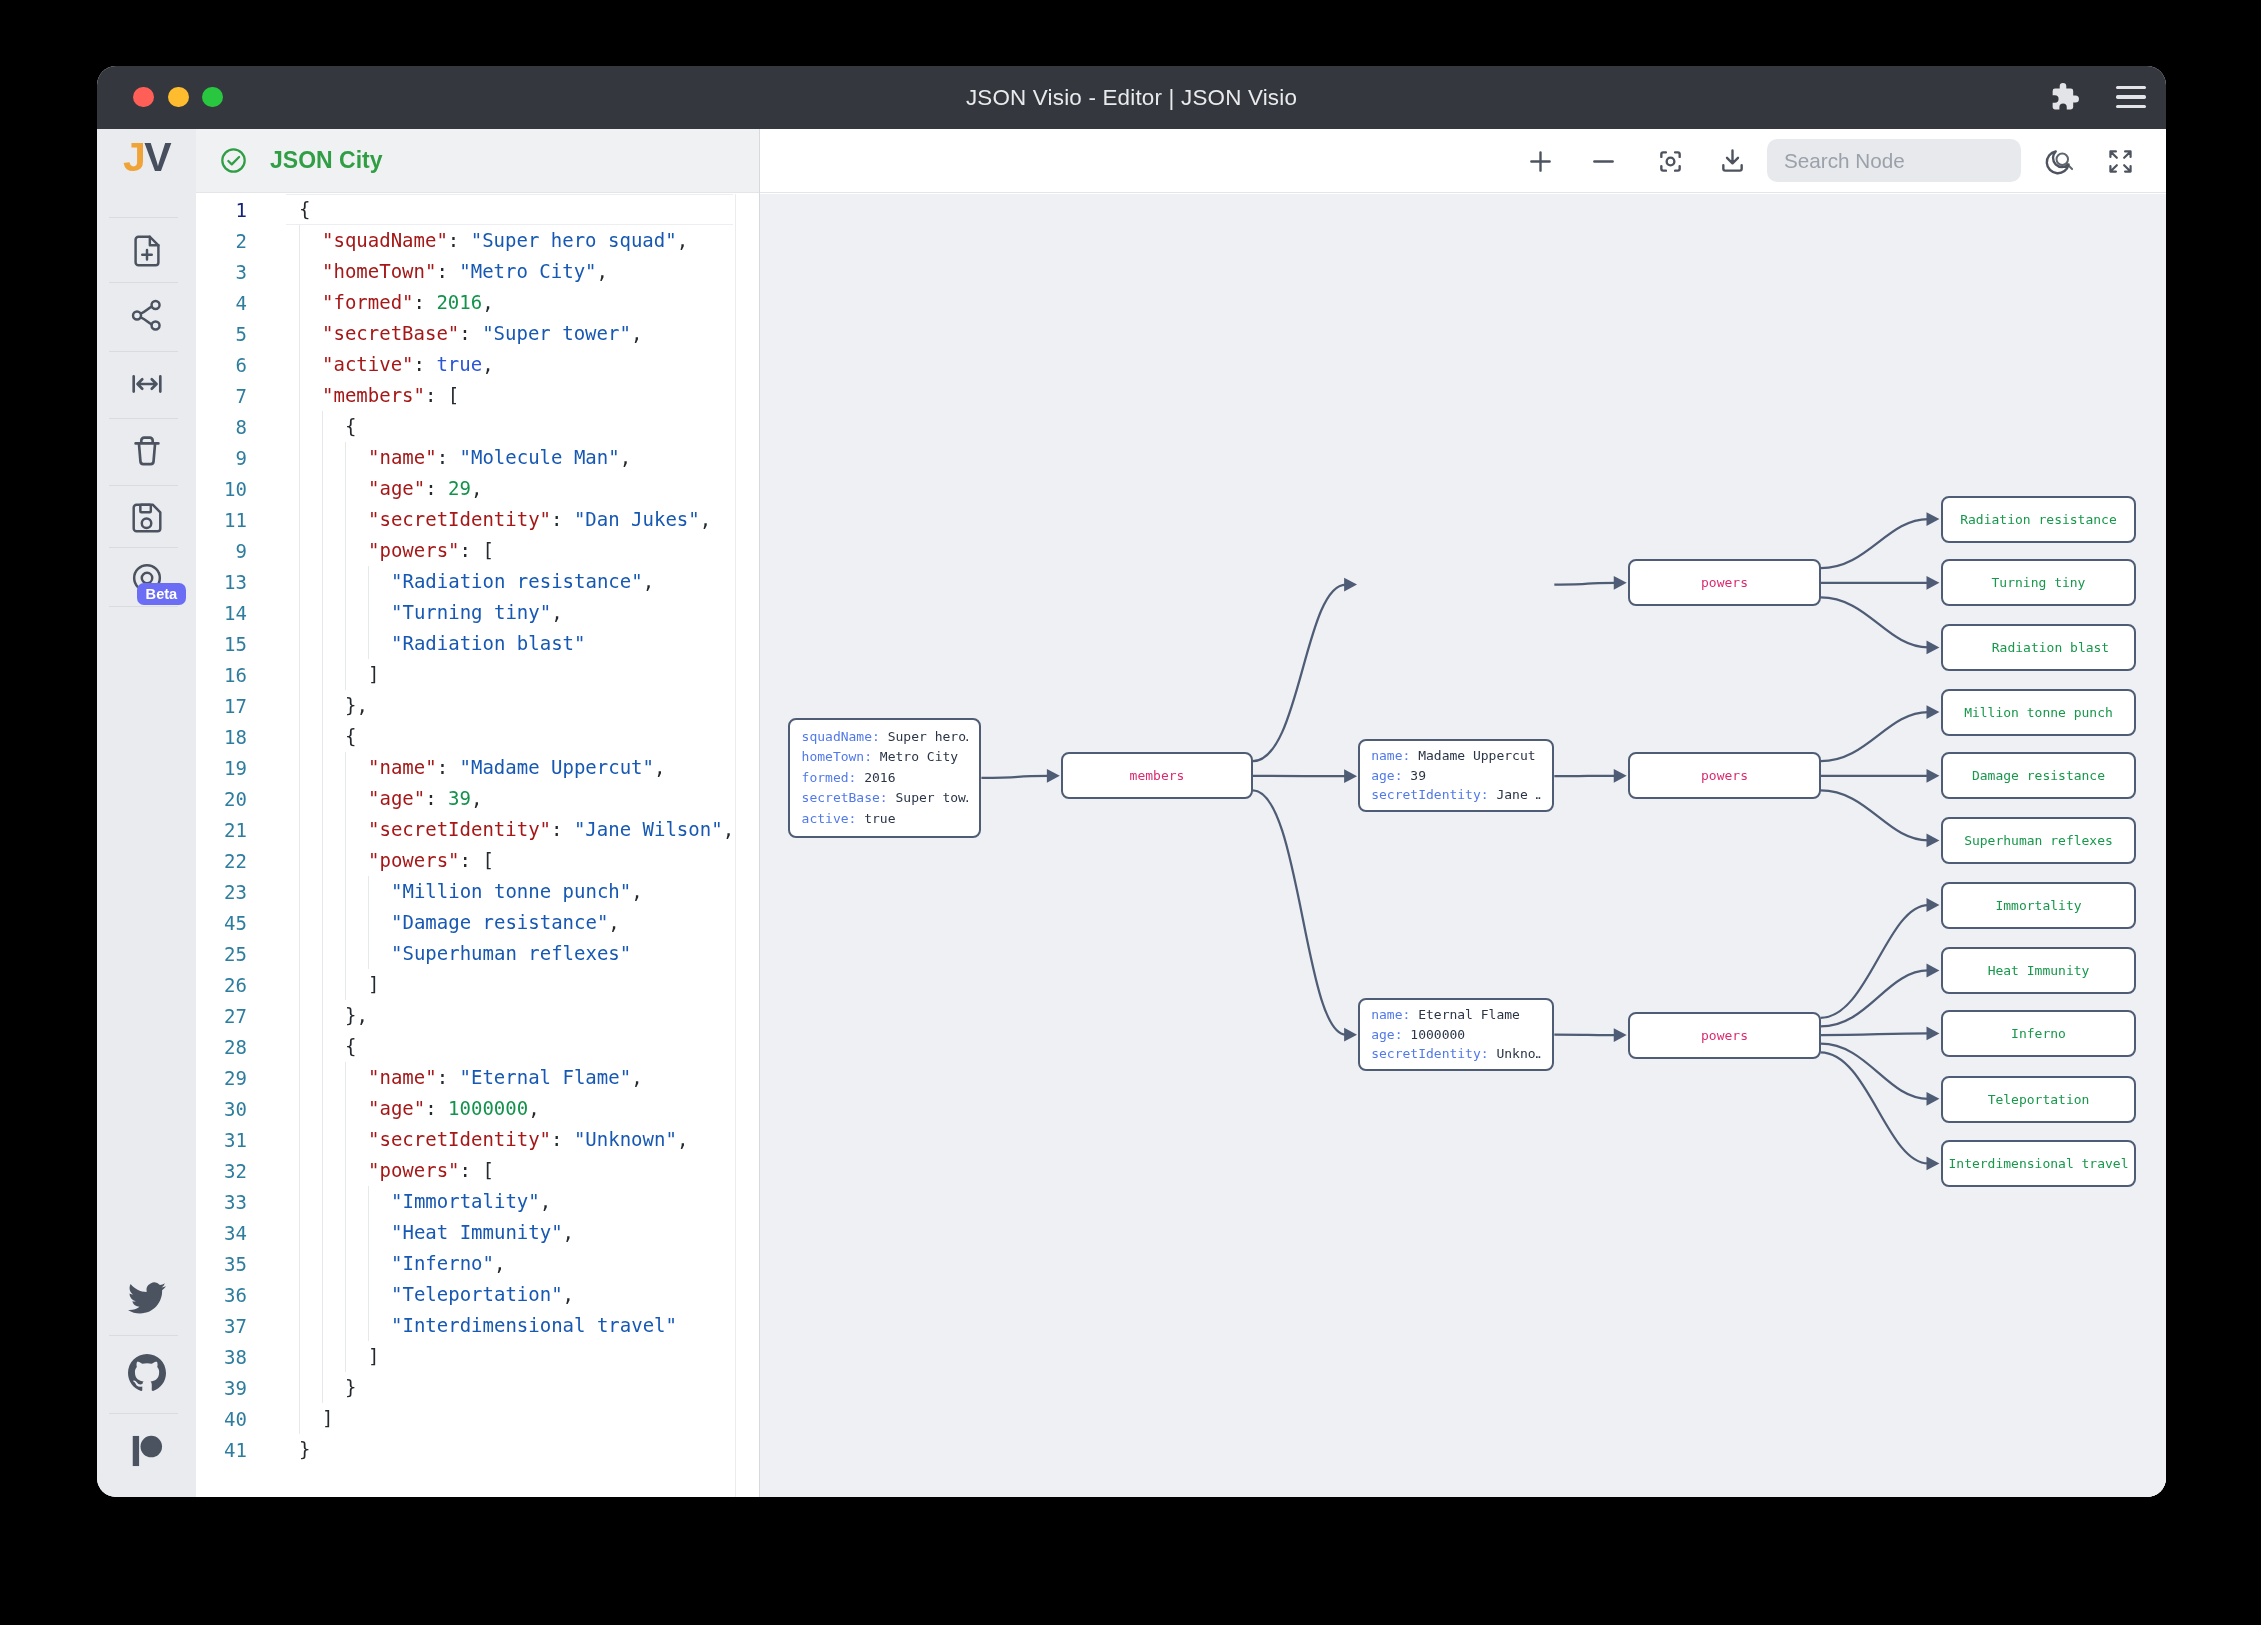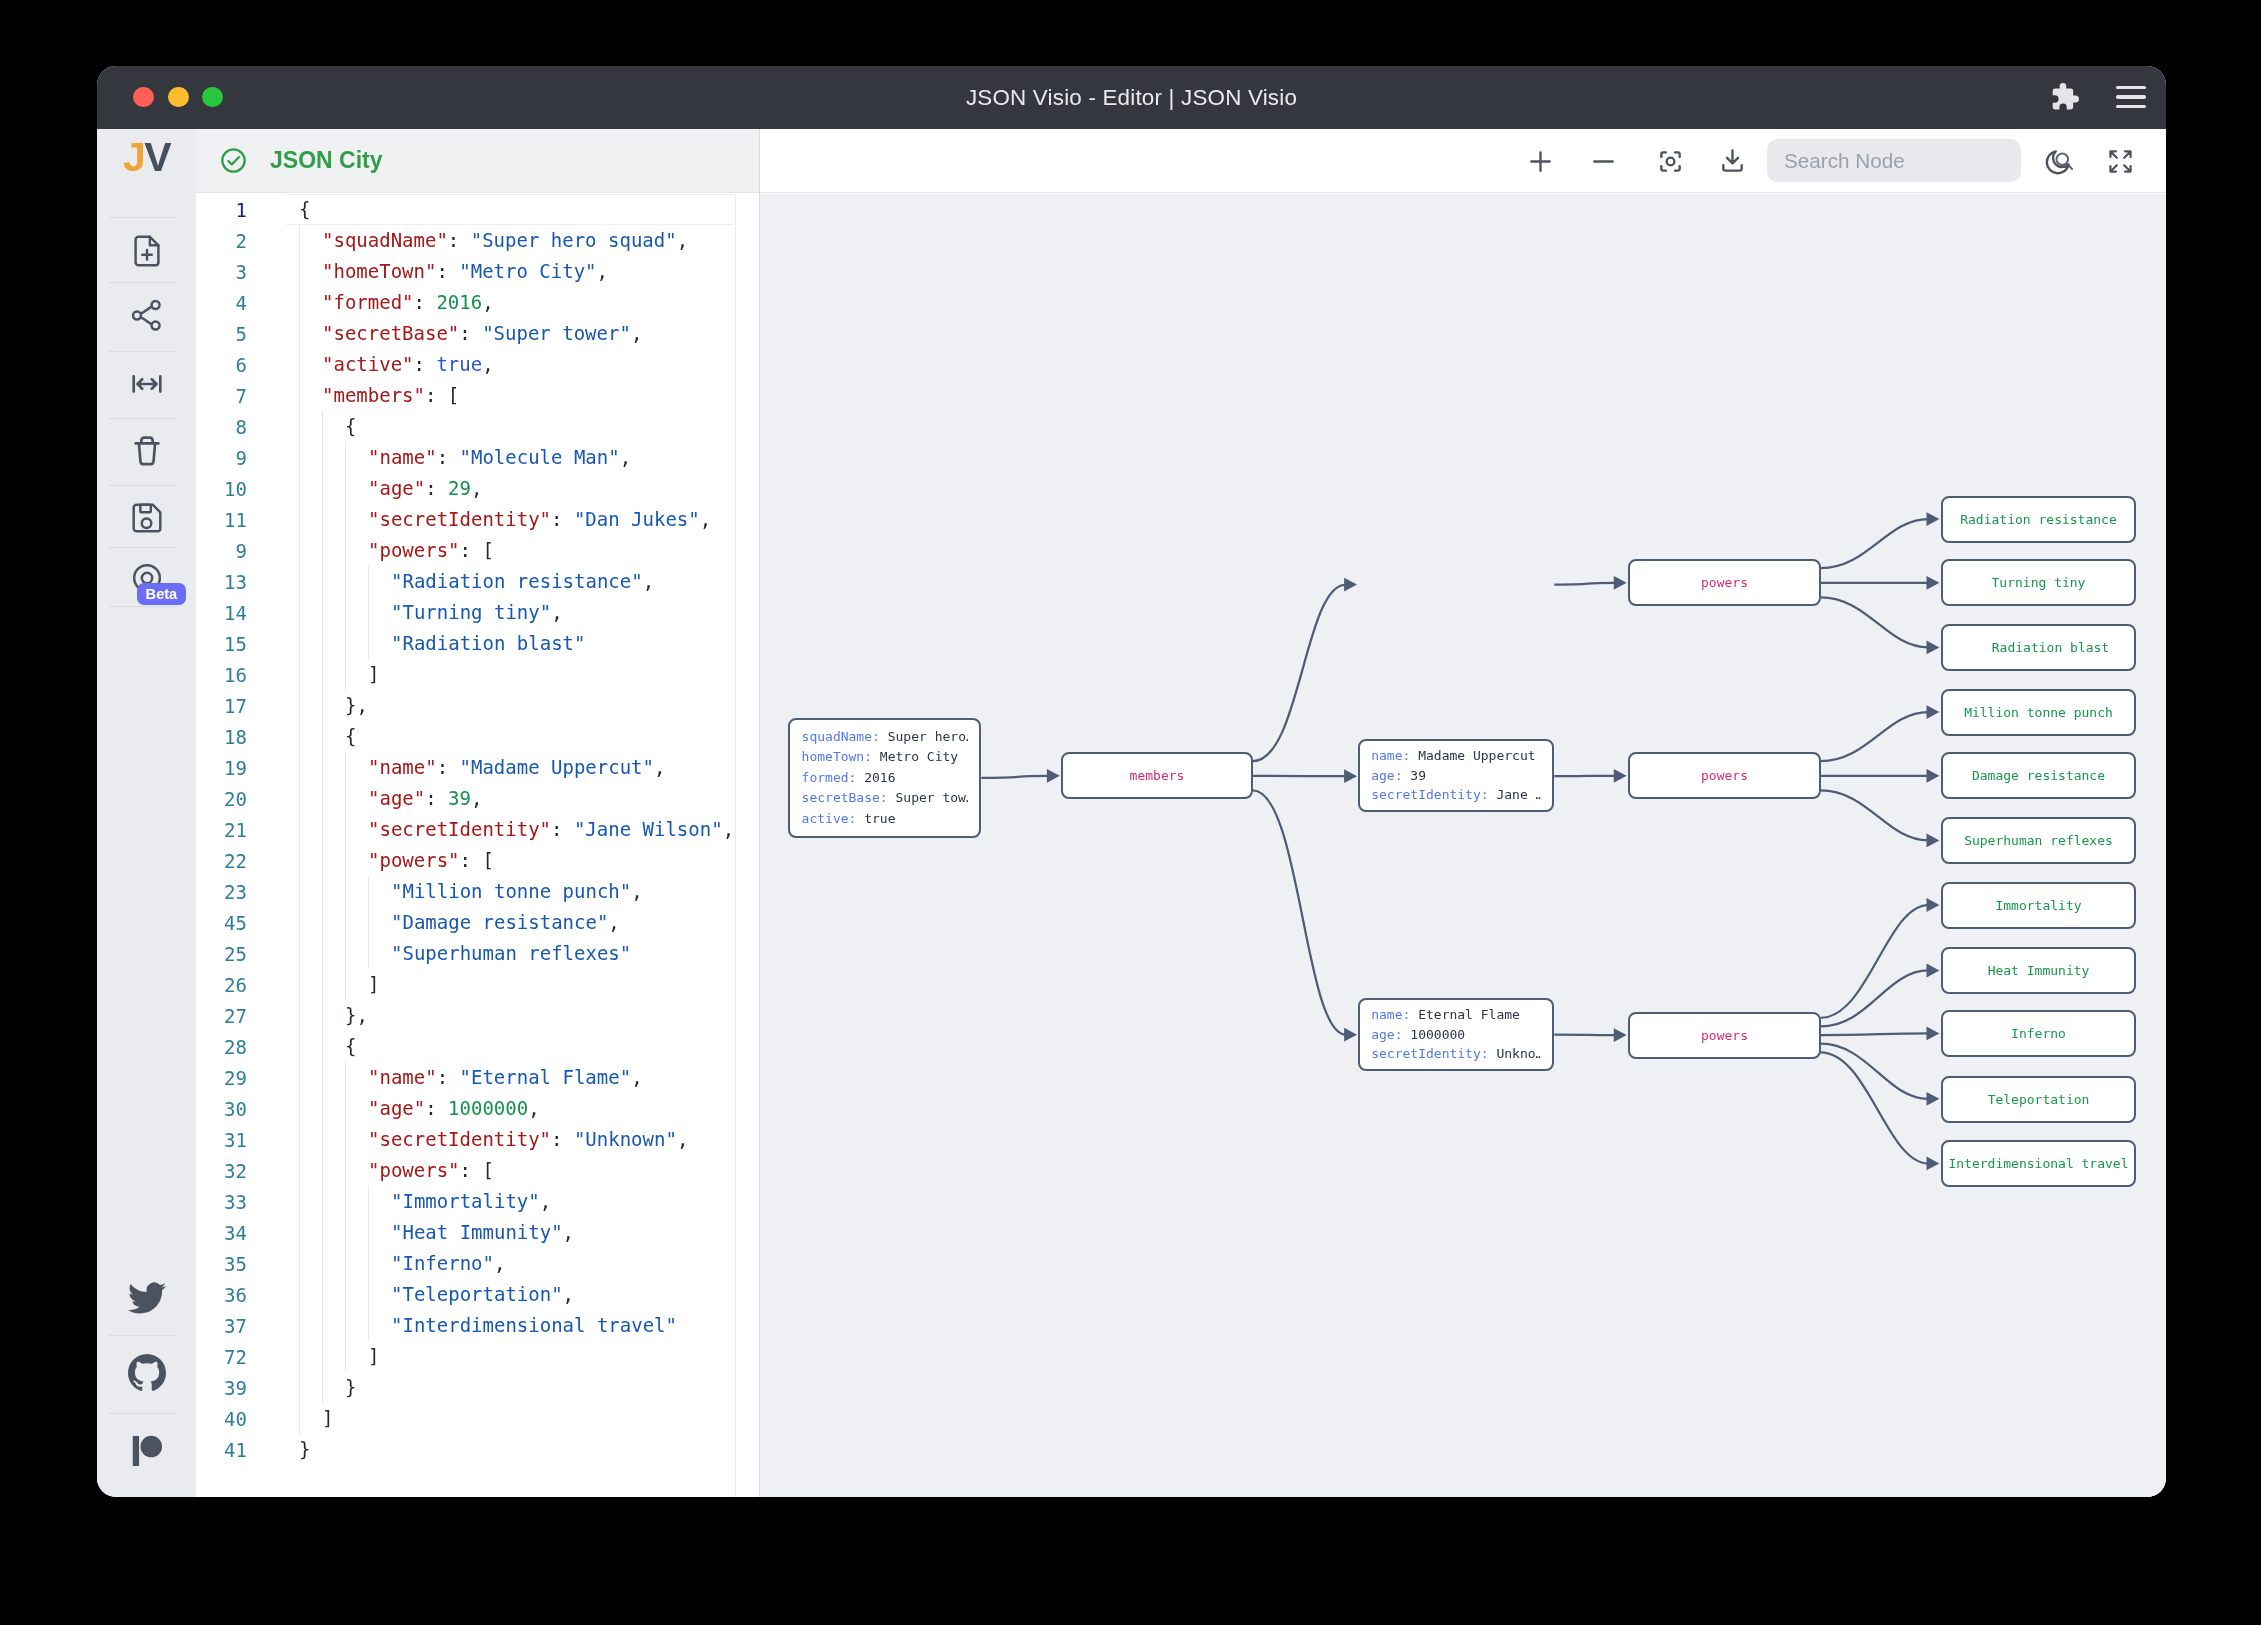--- a/index.html
+++ b/index.html
@@ -184,21 +184,21 @@
             <div class="row"><span class="ln">28</span><span class="guide" style="left: 103px;"></span><span class="guide" style="left: 126px;"></span><span class="code" style="left: 149px;"><span class="tk-p">{</span></span></div>
             <div class="row"><span class="ln">29</span><span class="guide" style="left: 103px;"></span><span class="guide" style="left: 126px;"></span><span class="guide" style="left: 149px;"></span><span class="code" style="left: 172px;"><span class="tk-k">"name"</span><span class="tk-p">: </span><span class="tk-s">"Eternal Flame"</span><span class="tk-p">,</span></span></div>
             <div class="row"><span class="ln">30</span><span class="guide" style="left: 103px;"></span><span class="guide" style="left: 126px;"></span><span class="guide" style="left: 149px;"></span><span class="code" style="left: 172px;"><span class="tk-k">"age"</span><span class="tk-p">: </span><span class="tk-n">1000000</span><span class="tk-p">,</span></span></div>
             <div class="row"><span class="ln">31</span><span class="guide" style="left: 103px;"></span><span class="guide" style="left: 126px;"></span><span class="guide" style="left: 149px;"></span><span class="code" style="left: 172px;"><span class="tk-k">"secretIdentity"</span><span class="tk-p">: </span><span class="tk-s">"Unknown"</span><span class="tk-p">,</span></span></div>
             <div class="row"><span class="ln">32</span><span class="guide" style="left: 103px;"></span><span class="guide" style="left: 126px;"></span><span class="guide" style="left: 149px;"></span><span class="code" style="left: 172px;"><span class="tk-k">"powers"</span><span class="tk-p">: [</span></span></div>
             <div class="row"><span class="ln">33</span><span class="guide" style="left: 103px;"></span><span class="guide" style="left: 126px;"></span><span class="guide" style="left: 149px;"></span><span class="guide" style="left: 172px;"></span><span class="code" style="left: 195px;"><span class="tk-s">"Immortality"</span><span class="tk-p">,</span></span></div>
             <div class="row"><span class="ln">34</span><span class="guide" style="left: 103px;"></span><span class="guide" style="left: 126px;"></span><span class="guide" style="left: 149px;"></span><span class="guide" style="left: 172px;"></span><span class="code" style="left: 195px;"><span class="tk-s">"Heat Immunity"</span><span class="tk-p">,</span></span></div>
             <div class="row"><span class="ln">35</span><span class="guide" style="left: 103px;"></span><span class="guide" style="left: 126px;"></span><span class="guide" style="left: 149px;"></span><span class="guide" style="left: 172px;"></span><span class="code" style="left: 195px;"><span class="tk-s">"Inferno"</span><span class="tk-p">,</span></span></div>
             <div class="row"><span class="ln">36</span><span class="guide" style="left: 103px;"></span><span class="guide" style="left: 126px;"></span><span class="guide" style="left: 149px;"></span><span class="guide" style="left: 172px;"></span><span class="code" style="left: 195px;"><span class="tk-s">"Teleportation"</span><span class="tk-p">,</span></span></div>
             <div class="row"><span class="ln">37</span><span class="guide" style="left: 103px;"></span><span class="guide" style="left: 126px;"></span><span class="guide" style="left: 149px;"></span><span class="guide" style="left: 172px;"></span><span class="code" style="left: 195px;"><span class="tk-s">"Interdimensional travel"</span></span></div>
-            <div class="row"><span class="ln">72</span><span class="guide" style="left: 103px;"></span><span class="guide" style="left: 126px;"></span><span class="guide" style="left: 149px;"></span><span class="code" style="left: 172px;"><span class="tk-p">]</span></span></div>
+            <div class="row"><span class="ln">38</span><span class="guide" style="left: 103px;"></span><span class="guide" style="left: 126px;"></span><span class="guide" style="left: 149px;"></span><span class="code" style="left: 172px;"><span class="tk-p">]</span></span></div>
             <div class="row"><span class="ln">39</span><span class="guide" style="left: 103px;"></span><span class="guide" style="left: 126px;"></span><span class="code" style="left: 149px;"><span class="tk-p">}</span></span></div>
             <div class="row"><span class="ln">40</span><span class="guide" style="left: 103px;"></span><span class="code" style="left: 126px;"><span class="tk-p">]</span></span></div>
             <div class="row"><span class="ln">41</span><span class="code" style="left: 103px;"><span class="tk-p">}</span></span></div>
           </div>
       </div>
 
       <div class="graph-pane">
         <div class="graph-toolbar">
           <svg class="gt-ico" style="left:764px" viewBox="0 0 36 36" fill="none" stroke="#4d545f" stroke-width="2.6" stroke-linecap="round">
               <path d="M18 8v20M8 18h20"></path>

